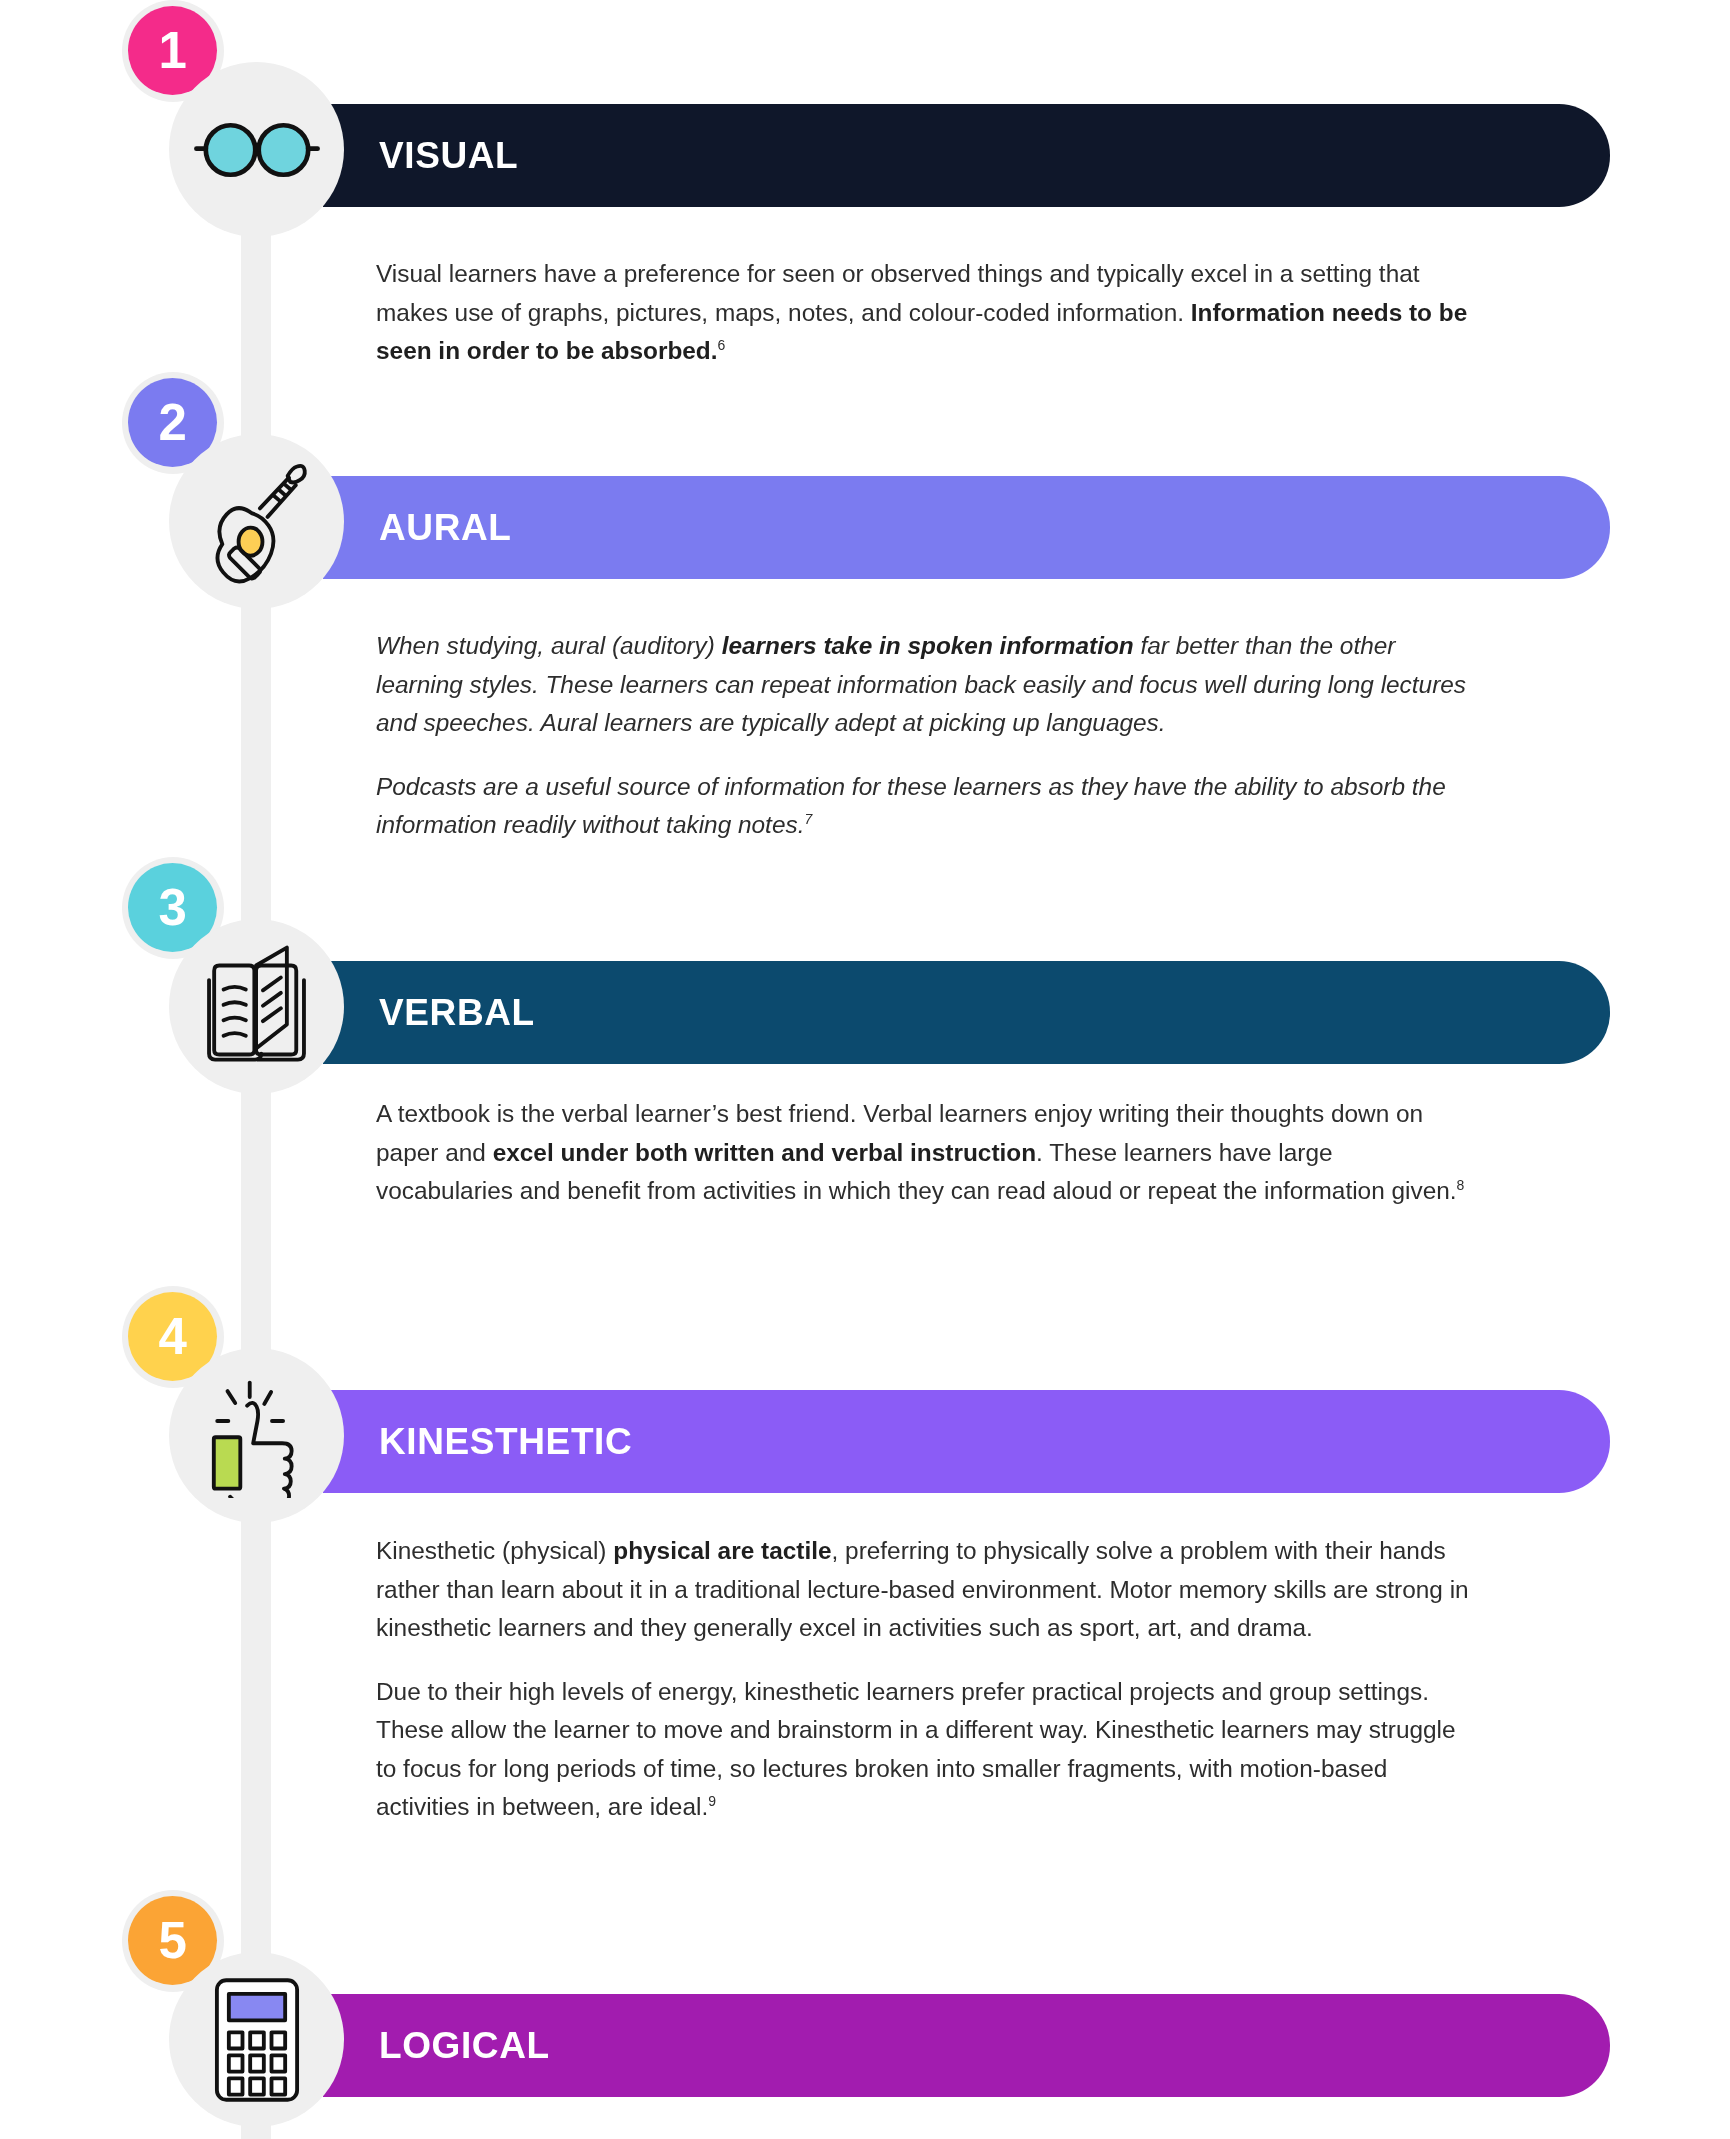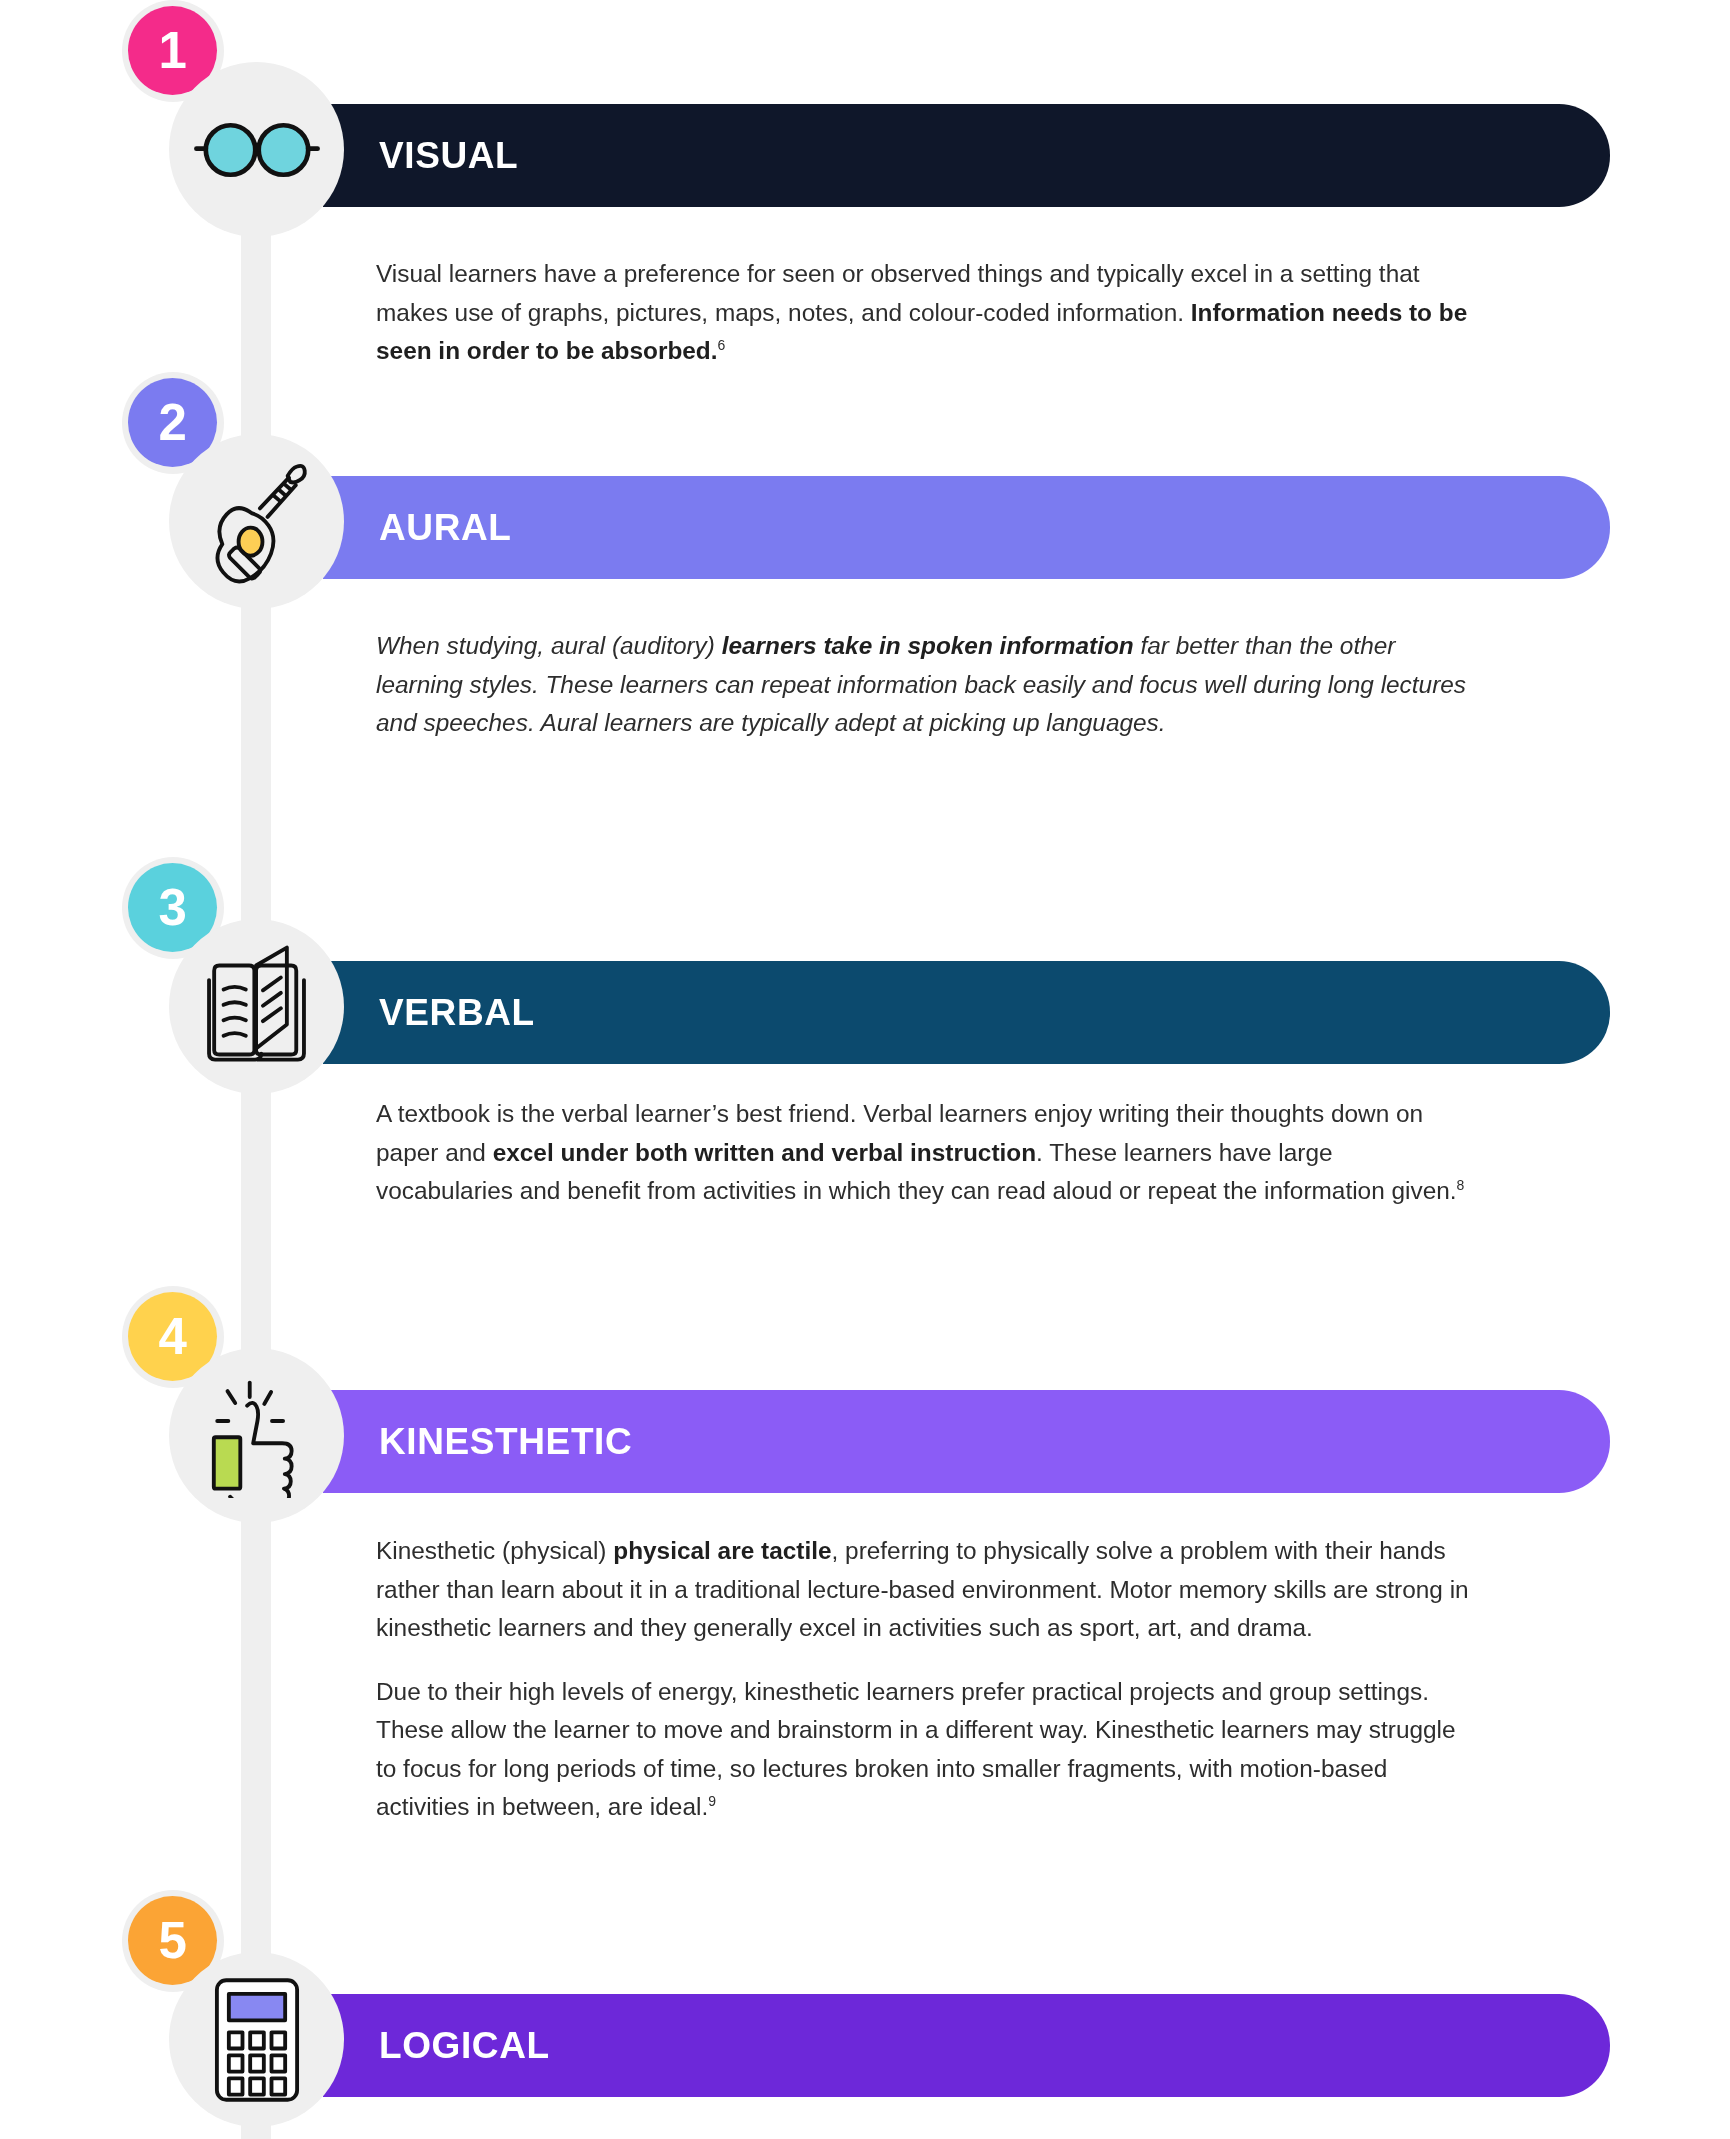--- a/index.html
+++ b/index.html
@@ -203,21 +203,21 @@
           <rect x="34" y="148" width="62" height="120" rx="4" fill="#b9da51"></rect>
         </g>
         </svg>
       </div>
     </div>
     <div class="section" style="top: 1890px;">
       <div class="num-ring"></div>
       <div class="num-circle" style="background: rgb(251, 164, 53);">
         <span>5</span>
       </div>
-      <div class="title-bar" style="background: #6d28d9;">
+      <div class="title-bar" style="background: #a21caf;">
         <div class="title-text">LOGICAL</div>
       </div>
       <div class="icon-bubble">
         <svg xmlns="http://www.w3.org/2000/svg" width="94" height="128" viewBox="0 0 220 300">
         <g fill="none" stroke="#111" stroke-width="9" stroke-linejoin="round">
           <rect x="16" y="10" width="188" height="280" rx="22" fill="#fff"></rect>
           <rect x="44" y="42" width="132" height="62" fill="#8888f2"></rect>
           <rect x="44" y="132" width="32" height="38"></rect>
             <rect x="94" y="132" width="32" height="38"></rect>
           <rect x="144" y="132" width="32" height="38"></rect>
@@ -233,20 +233,21 @@
     </div>
     <div class="section" style="top: 2298px;"></div>
     <div class="section" style="top: 2824px;"></div>
   </div>
 
 <div class="body-copy" style="top: 255px;">
     <p><span>Visual learners have a preference for seen or observed things and typically excel in a setting that makes use of graphs, pictures, maps, notes, and colour-coded information. </span><b>Information needs to be seen in order to be absorbed.</b><sup>6</sup></p>
   </div>
 <div class="body-copy" style="top: 627px; font-style: italic;">
     <p><span>When studying, aural (auditory) </span><b>learners take in spoken information</b><span> far better than the other learning styles. These learners can repeat information back easily and focus well during long lectures and speeches. Aural learners are typically adept at picking up languages.</span></p>
+    <p><span>Podcasts are a useful source of information for these learners as they have the ability to absorb the information readily without taking notes.</span><sup>7</sup></p>
   </div>
 <div class="body-copy" style="top: 1095px;">
     <p><span>A textbook is the verbal learner’s best friend. Verbal learners enjoy writing their thoughts down on paper and </span><b>excel under both written and verbal instruction</b><span>. These learners have large vocabularies and benefit from activities in which they can read aloud or repeat the information given.</span><sup>8</sup></p>
   </div>
 <div class="body-copy" style="top: 1532px;">
     <p><span>Kinesthetic (physical) </span><b>physical are tactile</b><span>, preferring to physically solve a problem with their hands rather than learn about it in a traditional lecture-based environment. Motor memory skills are strong in kinesthetic learners and they generally excel in activities such as sport, art, and drama.</span></p>
     <p><span>Due to their high levels of energy, kinesthetic learners prefer practical projects and group settings. These allow the learner to move and brainstorm in a different way. Kinesthetic learners may struggle to focus for long periods of time, so lectures broken into smaller fragments, with motion-based activities in between, are ideal.</span><sup>9</sup></p>
   </div>
 <div class="body-copy" style="top: 2134px;">
     <p><span>A person who </span><b>gravitates toward mathematical analysis and reasoning</b><span> is defined as a logical learner. These learners handle problems in a systematic way and follow strict procedures to reach a conclusion. This type of learner excels in math and science subjects – preferring formula-based learning using data, statistics, and figures.</span></p>

